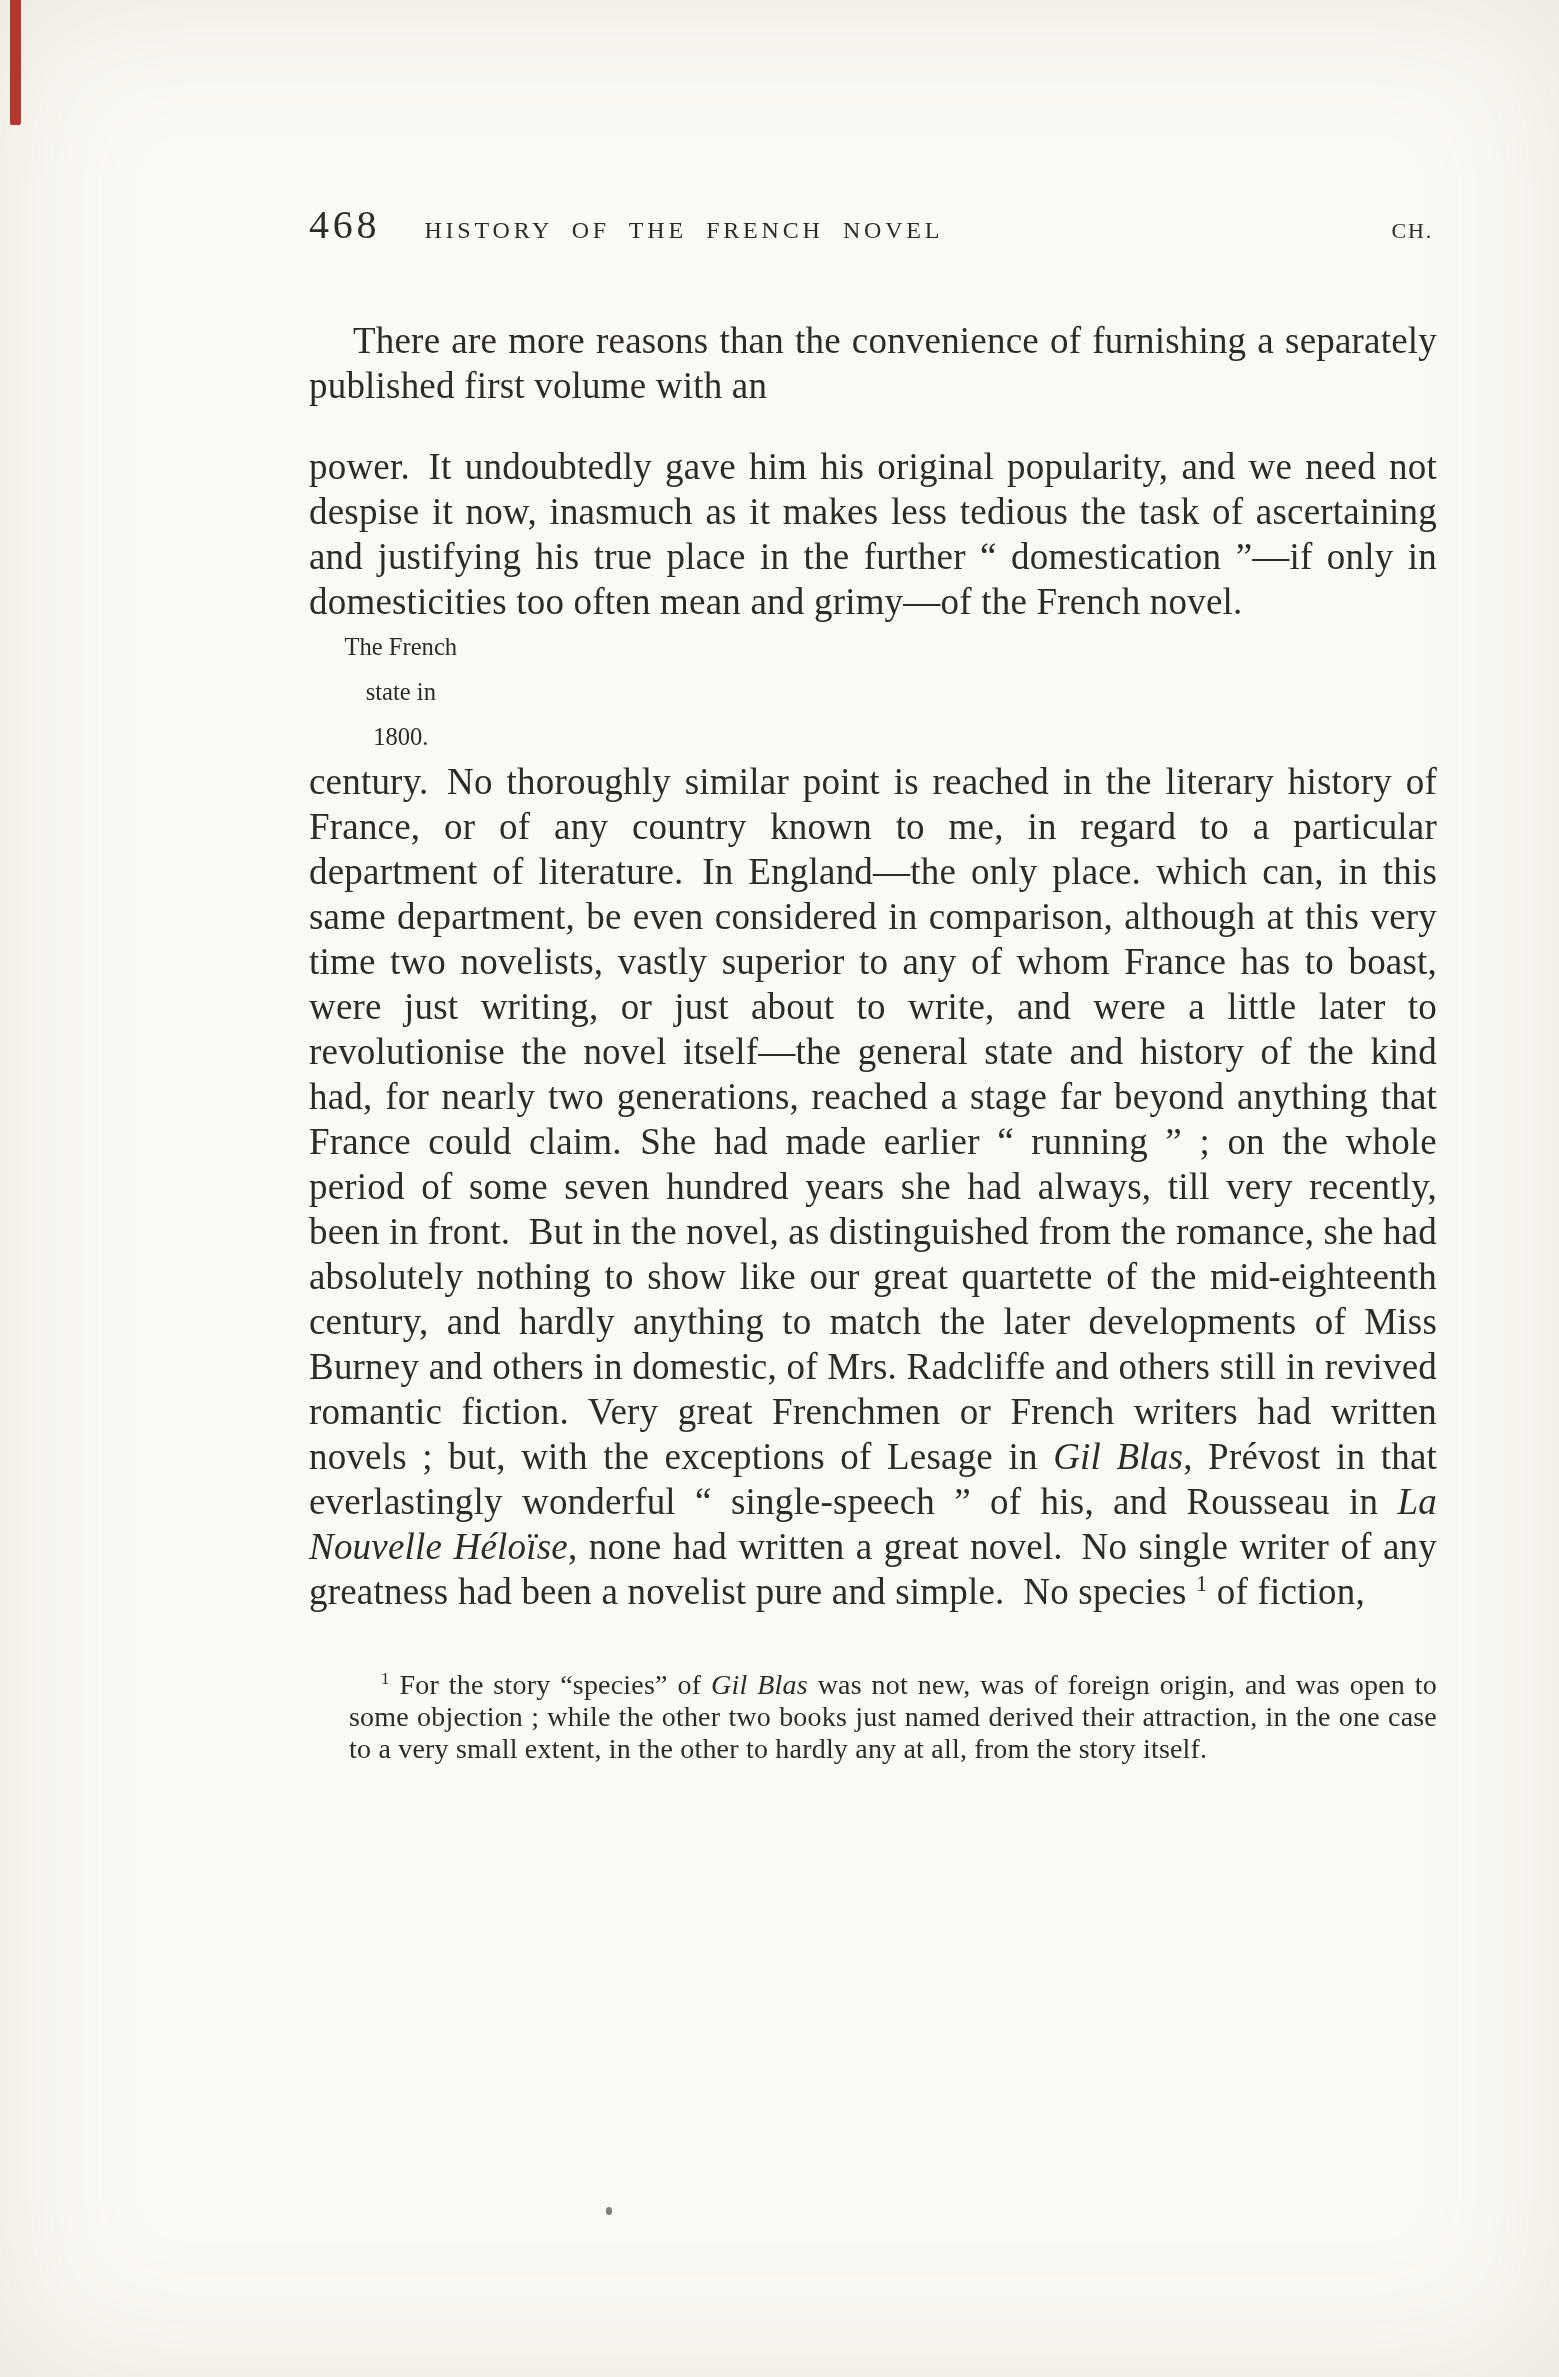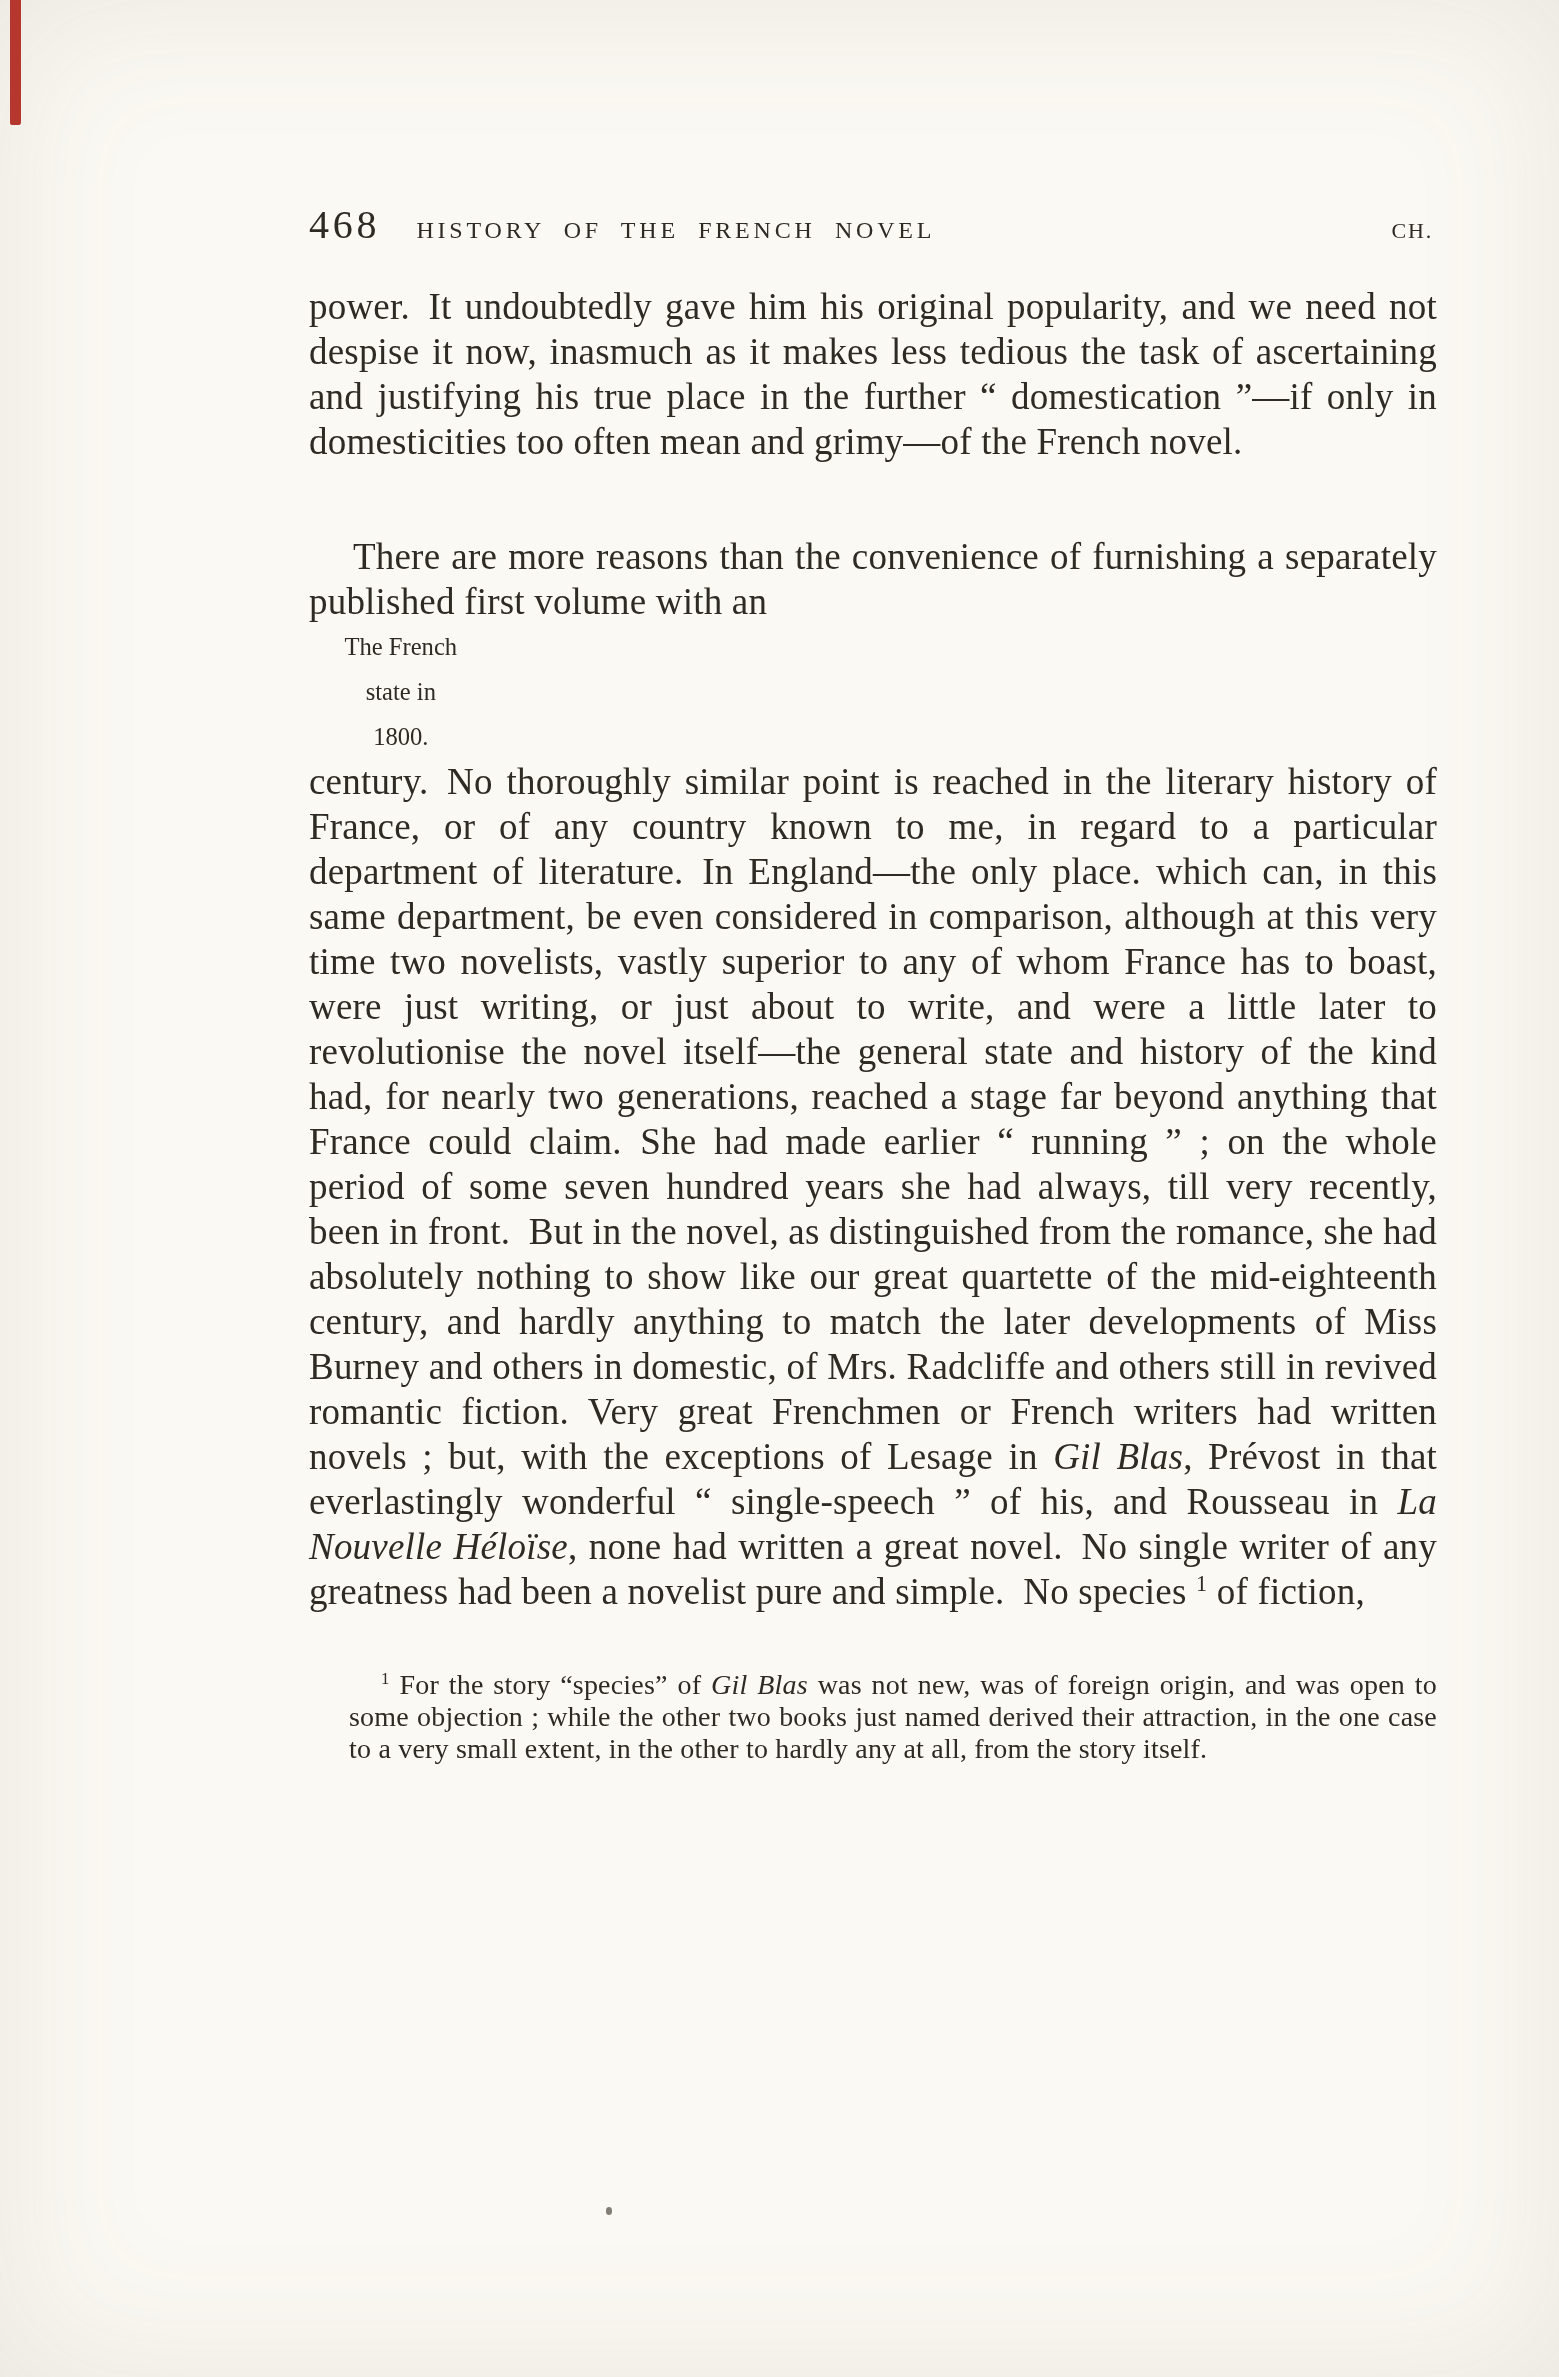--- a/index.html
+++ b/index.html
@@ -15,21 +15,21 @@
   .scan-strip{
     position:absolute;left:9.5px;top:0;width:11.4px;height:125px;
     background:var(--strip,#b5372e);
     border-radius:0 0 2.8px 1.9px;
   }
   .content{position:absolute;left:309px;top:0;width:1128px;}
   .running-header{
     display:flex;justify-content:space-between;align-items:baseline;
     margin-top:201px;
   }
-  .header-left{display:flex;align-items:baseline;}
+  .header-left{display:flex;align-items:baseline;gap:8px;}
   .page-number{font-size:40px;letter-spacing:3.8px;}
   .header-title{font-size:24px;letter-spacing:3.8px;word-spacing:9.5px;margin-left:36px;}
   .chapter-marker{font-size:22px;letter-spacing:1.9px;padding-right:3.8px;}
   .body-para{
     margin:0;
     text-align:justify;
     font-size:37px;
     line-height:45px;
     letter-spacing:0.2px;
     hyphens:none;
@@ -69,23 +69,23 @@
   <div class="content">
 
     <div class="running-header">
       <div class="header-left">
         <span class="page-number">468</span>
         <span class="header-title">HISTORY OF THE FRENCH NOVEL</span>
       </div>
       <span class="chapter-marker">CH.</span>
     </div>
 
+    <p class="body-para p2a"><span>There are more reasons than the convenience of furnishing a separately published first volume with an</span></p>
+
     <p class="body-para p1"><span>power. It undoubtedly gave him his original popularity, and we need not despise it now, inasmuch as it makes less tedious the task of ascertaining and justifying his true place in the further “ domestication ”—if only in domesticities too often mean and grimy—of the French novel.</span></p>
-
-    <p class="body-para p2a"><span>There are more reasons than the convenience of furnishing a separately published first volume with an</span></p>
 
     <div class="sidenote-row">
       <div class="sidenote">
         <div>The French</div>
         <div>state in</div>
         <div>1800.</div>
       </div>
     </div>
 
     <p class="body-para p2b"><span>century. No thoroughly similar point is reached in the literary history of France, or of any country known to me, in regard to a particular department of literature. In England—the only place. which can, in this same department, be even considered in comparison, although at this very time two novelists, vastly superior to any of whom France has to boast, were just writing, or just about to write, and were a little later to revolutionise the novel itself—the general state and history of the kind had, for nearly two generations, reached a stage far beyond anything that France could claim. She had made earlier “ running ” ; on the whole period of some seven hundred years she had always, till very recently, been in front. But in the novel, as distinguished from the romance, she had absolutely nothing to show like our great quartette of the mid-eighteenth century, and hardly anything to match the later developments of Miss Burney and others in domestic, of Mrs. Radcliffe and others still in revived romantic fiction. Very great Frenchmen or French writers had written novels ; but, with the exceptions of Lesage in </span><span class="it">Gil Blas</span><span>, Prévost in that everlastingly wonderful “ single-speech ” of his, and Rousseau in </span><span class="it">La Nouvelle Héloïse</span><span>, none had written a great novel. No single writer of any greatness had been a novelist pure and simple. No species </span><span class="sup">1</span><span> of fiction,</span></p>

